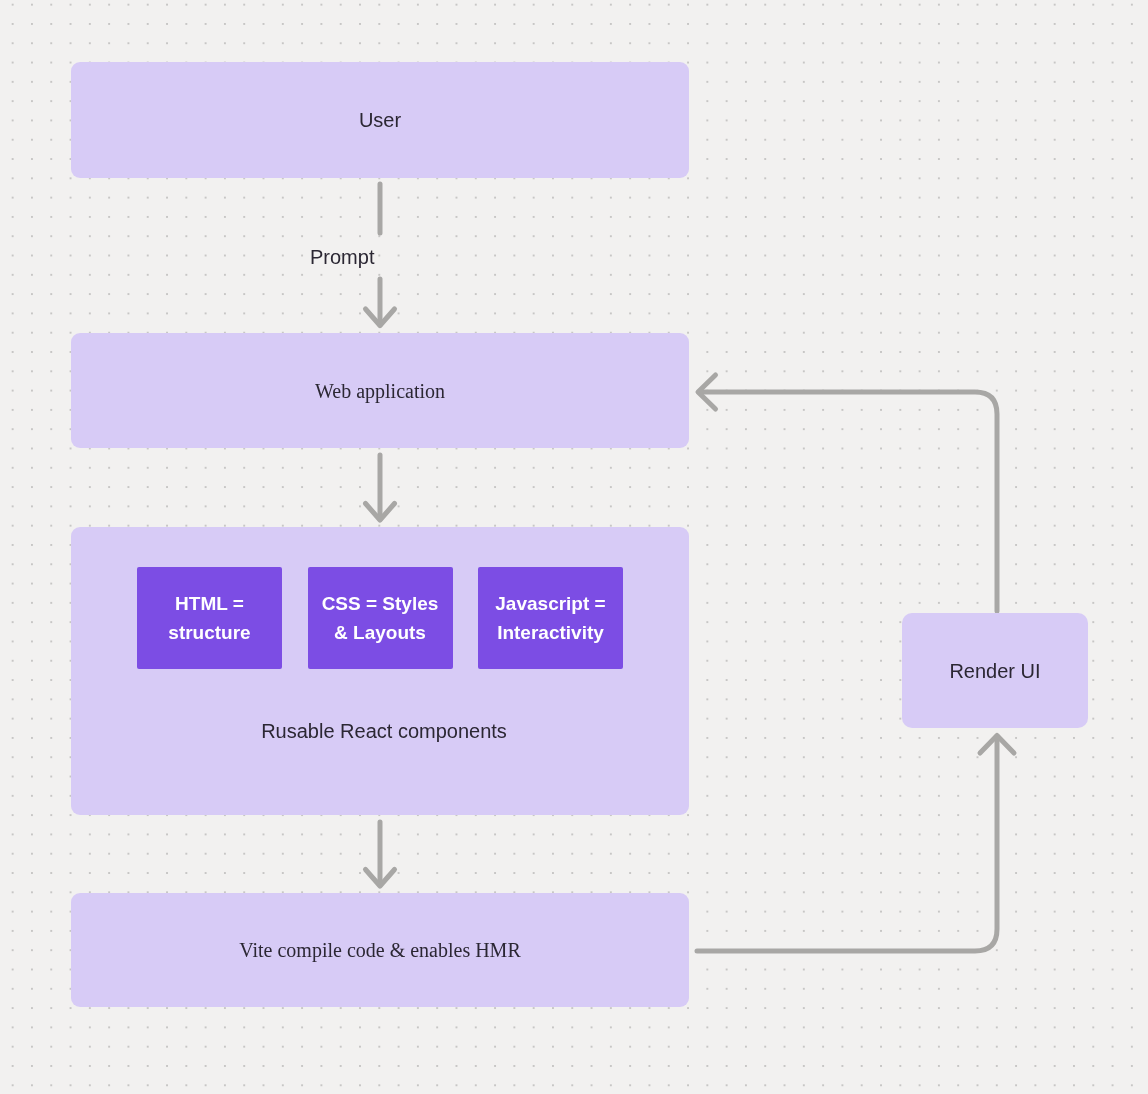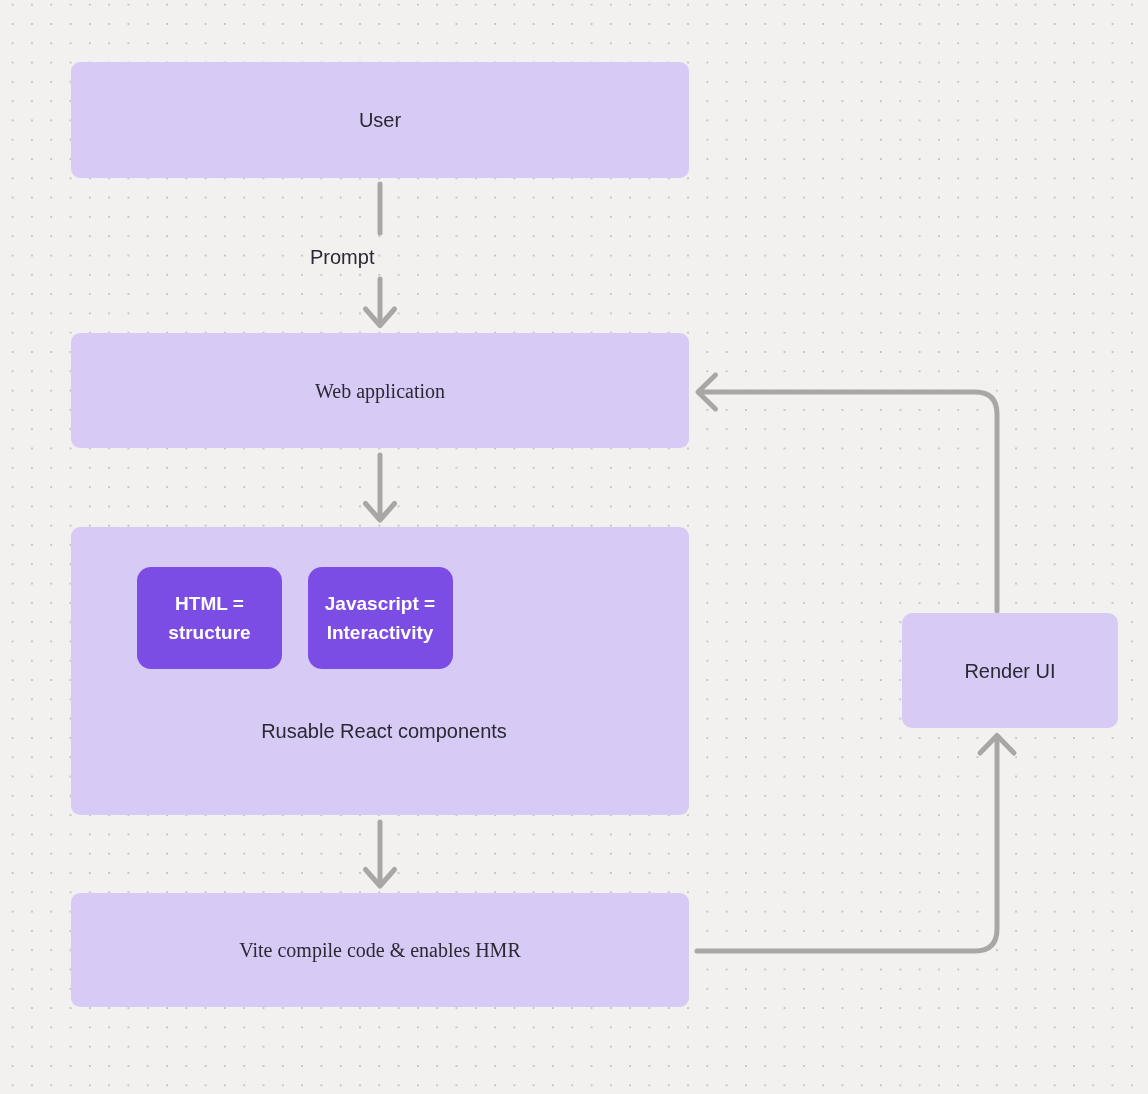--- a/index.html
+++ b/index.html
@@ -40,34 +40,34 @@
     display: flex;
     align-items: center;
     justify-content: center;
     text-align: center;
     font-size: 20px;
     line-height: 26px;
   }
   .node-user        { left: 71px;  top: 62px;  width: 618px; height: 116px; }
   .node-webapp      { left: 71px;  top: 333px; width: 618px; height: 115px; font-family: Liberation Serif, serif; }
   .node-vite        { left: 71px;  top: 893px; width: 618px; height: 114px; font-family: Liberation Serif, serif; }
-  .node-render-ui   { left: 902px; top: 613px; width: 216px; height: 115px; border-radius: 10px; }
+  .node-render-ui   { left: 902px; top: 613px; width: 186px; height: 115px; border-radius: 10px; }
   .node-group       { left: 71px;  top: 527px; width: 618px; height: 288px; display: block; }
   .chip-row {
     position: absolute;
     left: 66px; top: 40px;
     display: flex;
     gap: 25.5px;
   }
   .chip {
     width: 145px;
     height: 102px;
     background: var(--accent-fill, #7c4de4);
     color: var(--accent-text, #ffffff);
-    border-radius: 14px;
+    border-radius: 2px;
     display: flex;
     align-items: center;
     justify-content: center;
     text-align: center;
     font-size: 19px;
     font-weight: 600;
     line-height: 29px;
     white-space: pre-line;
   }
   .group-caption {
@@ -131,20 +131,24 @@
     <span>Web application</span>
   </div>
 
   <div class="node node-group">
     <div class="chip-row">
       <div class="chip">
         <span>HTML =
 structure</span>
       </div>
       <div class="chip">
+        <span>CSS = Styles
+&amp; Layouts</span>
+      </div>
+      <div class="chip">
         <span>Javascript =
 Interactivity</span>
       </div>
     </div>
     <div class="group-caption">Rusable React components</div>
   </div>
 
   <div class="node node-vite">
     <span>Vite compile code &amp; enables HMR</span>
   </div>

